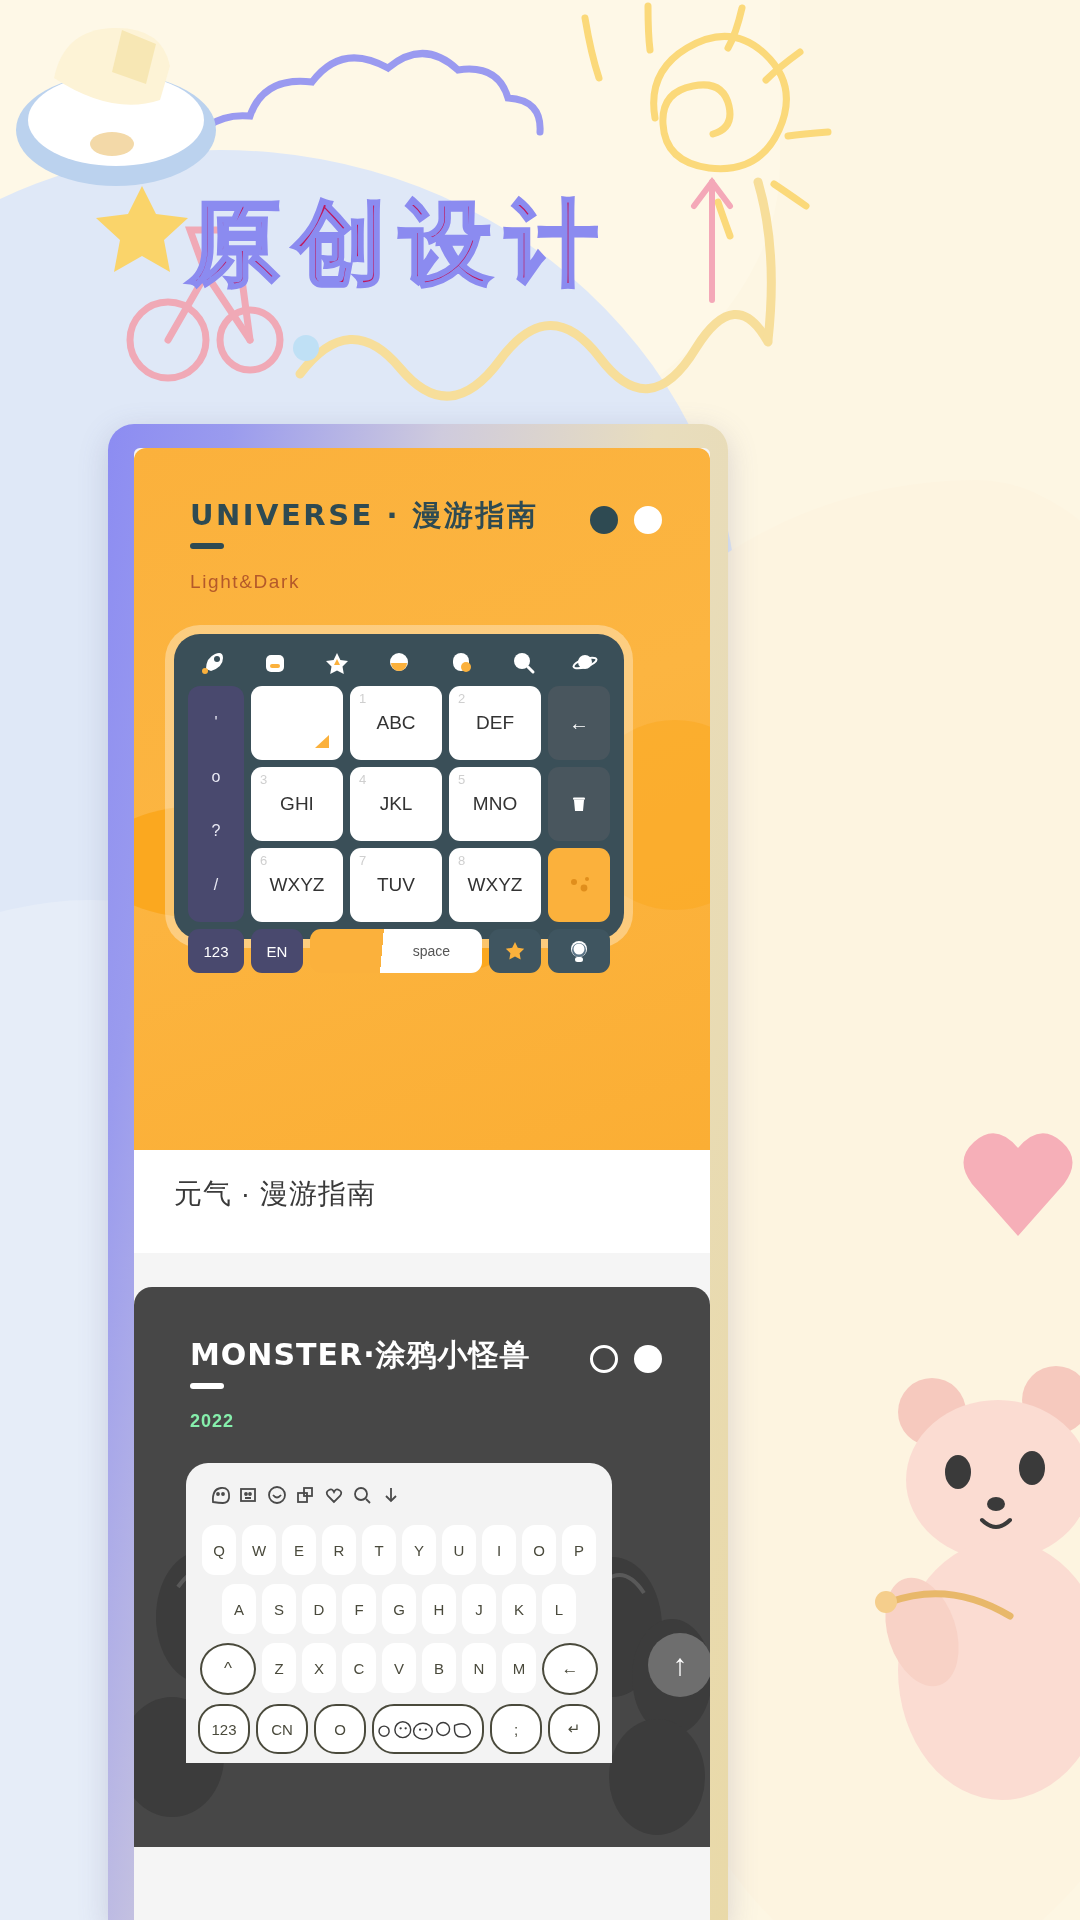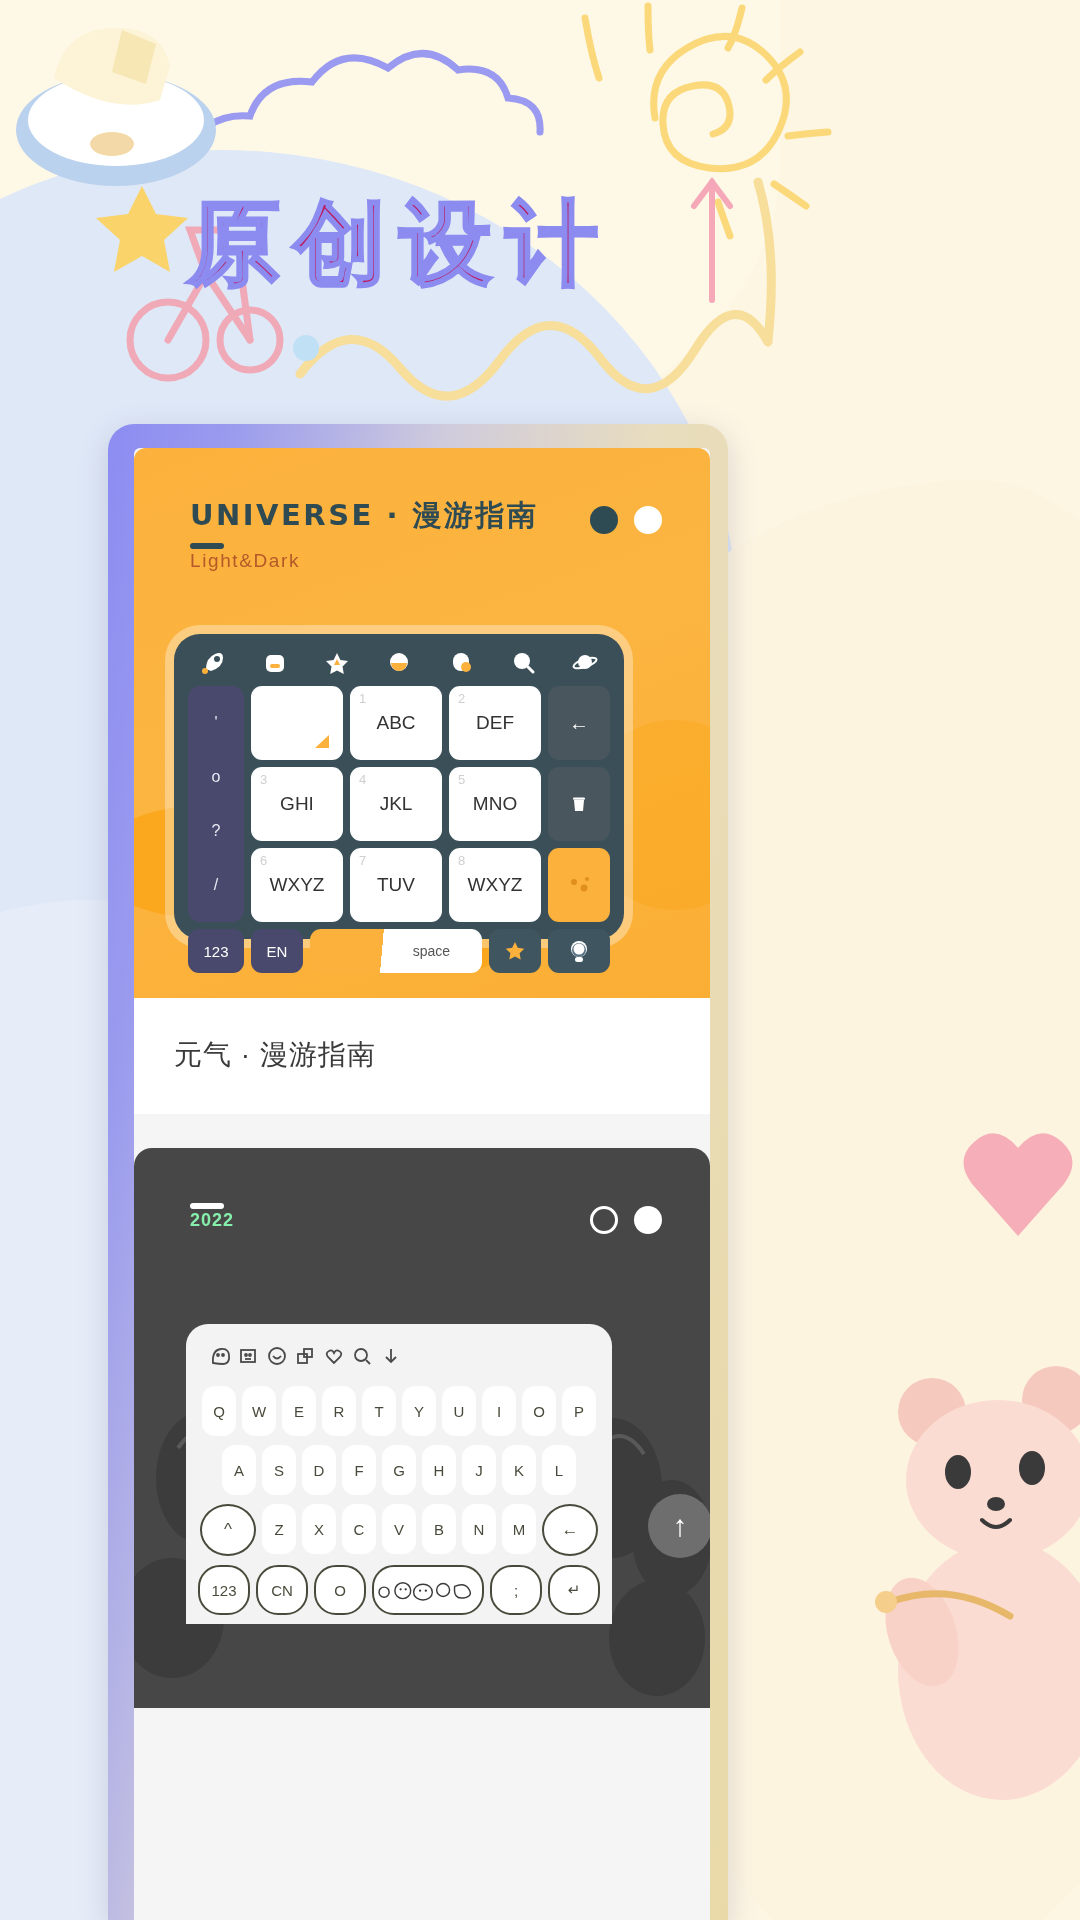--- a/index.html
+++ b/index.html
@@ -51,33 +51,33 @@
     background:#F5F5F5; border-radius:6px 6px 0 0;
     overflow:hidden; position:relative;
   }
 
   
   .card { position:relative; }
   .card-hero {
     position:relative; overflow:hidden;
     background:linear-gradient(160deg,#FBB13C 0%,#FCB541 45%,#FBAE34 100%);
   }
-  #card1 .card-hero { height:550px; border-radius:12px 12px 0 0; }
+  #card1 .card-hero { height:702px; border-radius:12px 12px 0 0; }
   .hero-ball {
     position:absolute; border-radius:50%; background:#FAA61A; opacity:.85;
   }
   .card-title-wrap { position:absolute; left:56px; top:48px; }
   .card-eyebrow-en {
     font-size:29px; font-weight:bold; letter-spacing:2.5px;
     color:#2E4A52; font-family:"DejaVu Sans", sans-serif; white-space:nowrap;
   }
   .card-rule { width:34px; height:6px; border-radius:3px; margin-top:7px; }
   #card1 .card-rule { background:#2E4A52; }
   .card-sub-en {
-    margin-top:1px; font-size:19px; letter-spacing:1.6px; color:#B4592A;
+    margin-top:22px; font-size:19px; letter-spacing:1.6px; color:#B4592A;
   }
   .toggle-dots {
     position:absolute; right:48px; top:58px; display:flex; gap:16px; align-items:center;
   }
   .tdot { width:28px; height:28px; border-radius:50%; }
   #card1 .tdot.dark { background:#2E4A52; }
   #card1 .tdot.light { background:#FFFFFF; }
 
   
   #kb1 {
@@ -121,21 +121,21 @@
   }
   .kb-b.space {
     flex:1; background:linear-gradient(95deg,#FBB13C 0%,#FBB13C 42%,#FFFFFF 42%,#FFFFFF 100%);
     color:#555; justify-content:flex-end; padding-right:32px; font-size:14px;
   }
   .kb-b.w1 { width:56px; }
   .kb-b.w2 { width:52px; }
   .kb-b.star { width:52px; background:#3F5560; }
   .kb-b.astro2 { width:62px; background:#3F5560; }
 
-  .card-body { background:#fff; padding:38px 40px 40px 40px; }
+  .card-body { background:#fff; padding:25px 40px 40px 40px; }
   .card-name { font-size:28px; color:#3A3A3A; letter-spacing:1px; }
   .card-desc { font-size:22px; color:#ABABAB; margin-top:18px; letter-spacing:.6px; }
 
   
   #card2 { margin-top:34px; }
   #card2 .card-hero {
     height:560px; border-radius:18px 18px 0 0;
     background:#474747;
   }
   #card2 .card-eyebrow-en { color:#FFFFFF; letter-spacing:1px; font-size:30px; }
@@ -450,20 +450,21 @@
             <ellipse cx="30" cy="470" rx="52" ry="60"></ellipse>
             <ellipse cx="515" cy="490" rx="48" ry="58"></ellipse>
           </g>
           <g stroke="#595959" stroke-width="4" fill="none">
             <path d="M36 300 q24 -34 48 0"></path>
             <path d="M452 306 q26 -36 50 0"></path>
           </g>
         </svg>
 
         <div class="card-title-wrap">
+          <div class="card-eyebrow-en">MONSTER·涂鸦小怪兽</div>
           <div class="card-rule"></div>
           <div class="card-sub-en">2022</div>
         </div>
 
         <div class="toggle-dots">
           <div class="tdot ring"></div>
           <div class="tdot solid"></div>
         </div>
 
         <div class="fab">↑</div>

